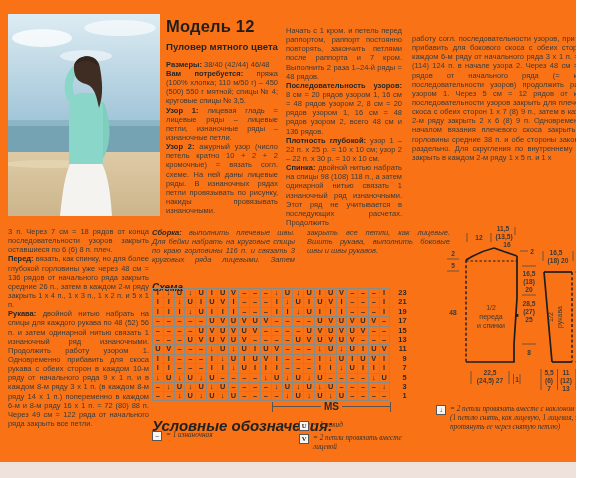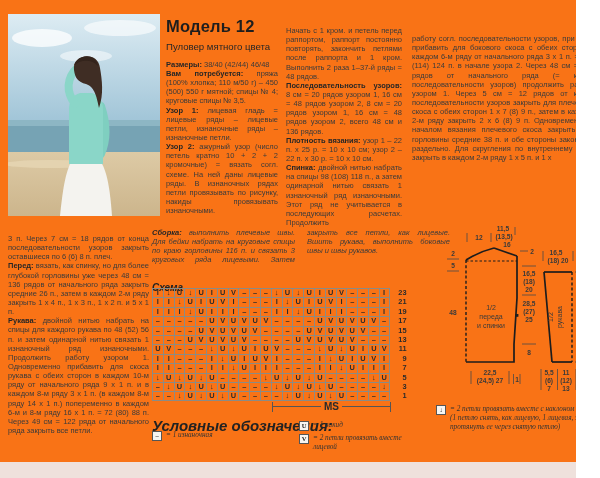--- a/index.html
+++ b/index.html
@@ -8,21 +8,21 @@
     background:#f97316; color:#3b3b3b;
     font-family:"Liberation Sans", sans-serif;
   }
   .scan-edge { position:absolute; left:0; top:462px; width:600px; height:16px; background:#efe1dc; }
   .photo { position:absolute; left:8px; top:14px; width:152px; height:202px; }
 
   .col { position:absolute; font-size:7.5px; line-height:1.22; text-align:justify; }
   .col p { margin:0; }
   .col b { color:#262626; }
   .title { font-size:16.5px; font-weight:800; color:#1e1e1e; margin:0 0 5px 0; letter-spacing:.2px; }
-  .subtitle { font-size:9.6px; font-weight:400; color:#262626; margin:0 0 7px 0; }
+  .subtitle { font-size:9.6px; font-weight:700; color:#262626; margin:0 0 7px 0; }
 
   .section-head { position:absolute; font-size:10px; font-weight:700; font-style:italic; color:#222; }
 
   .chart { position:absolute; left:152px; top:288px; }
   .crow { display:flex; height:9.4px; }
   .cell {
     width:10.8px; box-sizing:border-box;
     border-left:1px solid #8b8b85; border-top:1px solid #8b8b85;
     font-size:7.4px; font-weight:700; color:#2b2b2b;
     text-align:center; line-height:8.6px;
@@ -92,34 +92,34 @@
     <div>
         <p><b>Размеры:</b> 38/40 (42/44) 46/48</p>
         <p><b>Вам потребуется:</b> пряжа (100% хлопка; 110 м/50 г) – 450 (500) 550 г мятной; спицы № 4; круговые спицы № 3,5.</p>
         <p><b>Узор 1:</b> лицевая гладь = лицевые ряды – лицевые петли, изнаночные ряды – изнаночные петли.</p>
         <p><b>Узор 2:</b> ажурный узор (число петель кратно 10 + 2 + 2 кромочные) = вязать согл. схеме. На ней даны лицевые ряды. В изнаночных рядах петли провязывать по рисунку, накиды провязывать изнаночными.</p>
       </div>
   </div>
 
   <div class="col" style="left:286px; top:26px; width:116px;">
     <div>
-        <p>Начать с 1 кром. и петель перед раппортом, раппорт постоянно повторять, закончить петлями после раппорта и 1 кром. Выполнить 2 раза 1–37-й ряды = 48 рядов.</p>
+        <p>Начать с 1 кром. и петель перед раппортом, раппорт постоянно повторять, закончить петлями после раппорта и 7 кром. Выполнить 2 раза 1–24-й ряды = 48 рядов.</p>
         <p><b>Последовательность узоров:</b> 8 см = 20 рядов узором 1, 16 см = 48 рядов узором 2, 8 см = 20 рядов узором 1, 16 см = 48 рядов узором 2, всего 48 см и 136 рядов.</p>
-        <p><b>Плотность вязания:</b> узор 1 – 22 п. х 25 р. = 10 х 10 см; узор 2 – 22 п. х 30 р. = 10 х 10 см.</p>
+        <p><b>Плотность глубокой:</b> узор 1 – 22 п. х 25 р. = 10 х 10 см; узор 2 – 22 п. х 30 р. = 10 х 10 см.</p>
         <p><b>Спинка:</b> двойной нитью набрать на спицы 98 (108) 118 п., а затем одинарной нитью связать 1 изнаночный ряд изнаночными. Этот ряд не учитывается в последующих расчетах. Продолжить</p>
       </div>
   </div>
 
   <div class="col" style="left:412px; top:34px; width:182px;">
     <div>
         <p>работу согл. последовательности узоров, при этом прибавить для бокового скоса с обеих сторон в каждом 6-м ряду от начального ряда 3 х 1 п. = 104 (114) 124 п. в начале узора 2. Через 48 см = 136 рядов от начального ряда (= конец последовательности узоров) продолжить работу узором 1. Через 5 см = 12 рядов от конца последовательности узоров закрыть для плечевого скоса с обеих сторон 1 х 7 (8) 9 п., затем в каждом 2-м ряду закрыть 2 х 6 (8) 9 п. Одновременно с началом вязания плечевого скоса закрыть для горловины средние 38 п. и обе стороны закончить раздельно. Для скругления по внутреннему краю закрыть в каждом 2-м ряду 1 х 5 п. и 1 х</p>
       </div>
   </div>
 
-  <div class="col" style="left:8px; top:234px; width:141px;">
+  <div class="col" style="left:8px; top:227px; width:141px;">
     <div>
         <p>3 п. Через 7 см = 18 рядов от конца последовательности узоров закрыть оставшиеся по 6 (6) 8 п. плеч.</p>
         <p><b>Перед:</b> вязать, как спинку, но для более глубокой горловины уже через 48 см = 136 рядов от начального ряда закрыть средние 26 п., затем в каждом 2-м ряду закрыть 1 х 4 п., 1 х 3 п., 1 х 2 п. и 5 х 1 п.</p>
         <p><b>Рукава:</b> двойной нитью набрать на спицы для каждого рукава по 48 (52) 56 п. и затем одинарной нитью связать 1 изнаночный ряд изнаночными. Продолжить работу узором 1. Одновременно прибавить для скоса рукава с обеих сторон в каждом 10-м ряду от начального ряда 9 х 1 п. и в каждом 8-м ряду 3 х 1 п. (в каждом 8-м ряду 14 х 1 п.) попеременно в каждом 6-м и 8-м ряду 16 х 1 п. = 72 (80) 88 п. Через 49 см = 122 ряда от начального ряда закрыть все петли.</p>
       </div>
   </div>
 
   <div class="col" style="left:152px; top:228px; width:298px; column-count:2; column-gap:12px;font-style:italic;">
     <div>
         <p><b>Сборка:</b> выполнить плечевые швы. Для бейки набрать на круговые спицы по краю горловины 116 п. и связать 3 круговых ряда лицевыми. Затем закрыть все петли, как лицевые. Вшить рукава, выполнить боковые швы и швы рукавов.</p>

